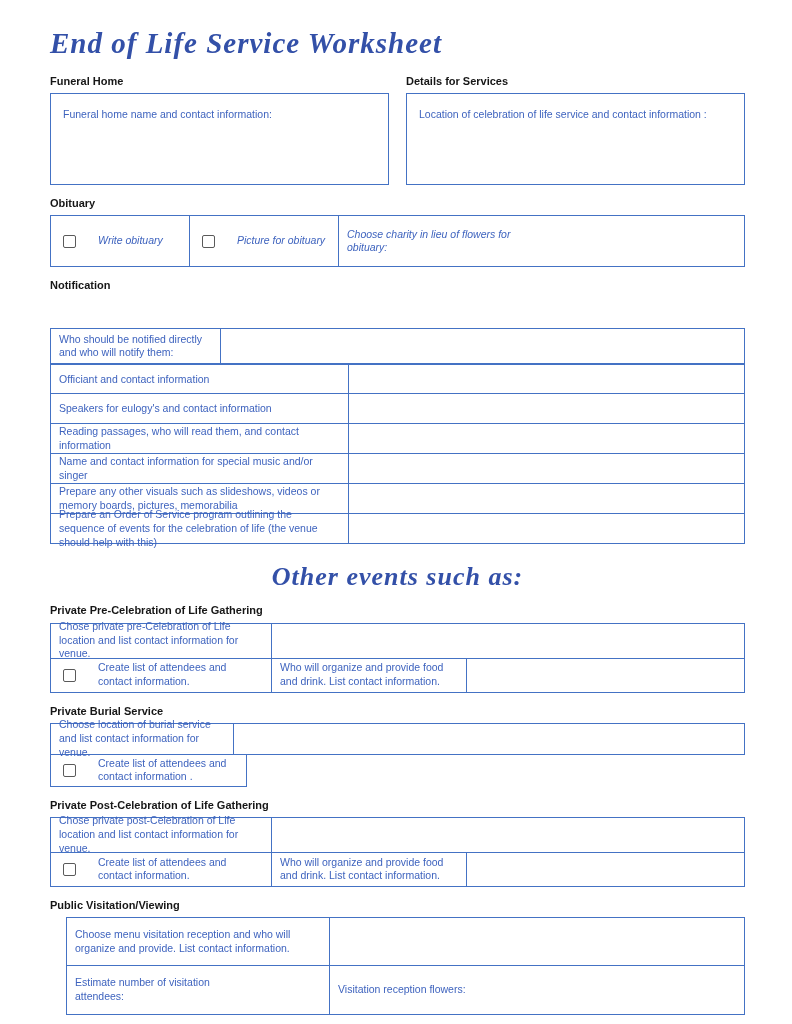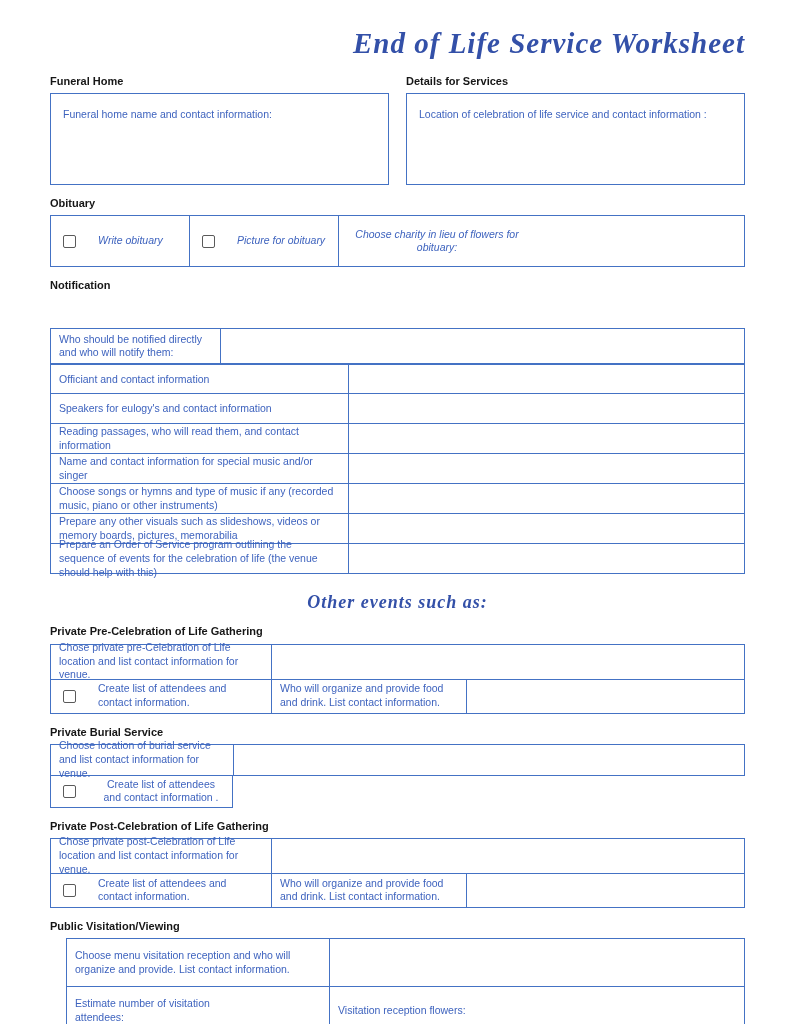--- a/index.html
+++ b/index.html
@@ -11,29 +11,29 @@
   }
   *{box-sizing:border-box;margin:0;padding:0;}
   html,body{background:#ffffff;}
   .page{
     width:792px;height:1024px;background:#ffffff;
     padding:26px 47px 0 50px;
     font-family:"Liberation Sans",sans-serif;
     position:relative;overflow:hidden;
   }
   .script-title{
-    text-align:right;color:var(--title-blue);
+    text-align:left;color:var(--title-blue);
     font-family:cursive;font-style:italic;font-weight:700;
     font-size:29px;letter-spacing:1px;line-height:1.2;
     margin-bottom:14px;
   }
   .script-sub{
     text-align:center;color:var(--title-blue);
     font-family:cursive;font-style:italic;font-weight:700;
-    font-size:18px;letter-spacing:1px;
+    font-size:26px;letter-spacing:1px;
     margin:18px 0 8px 0;
   }
   .hdr{
     font-size:11px;font-weight:700;color:var(--heading-black);
     margin:12px 0 5px 0;line-height:1.2;
   }
   .hdr.first{margin-top:0;}
   .two-col{display:flex;gap:17px;}
   .two-col .col{flex:1;}
   .bigbox{
@@ -46,21 +46,21 @@
   .trow{
     display:flex;align-items:stretch;
     border:1.5px solid var(--border-blue);
   }
   .trow + .trow{border-top:none;}
   .cell{
     display:flex;align-items:center;
     padding:4px 8px;min-height:100%;
     border-right:1.5px solid var(--border-blue);
   }
-  .cell:last-child{border-right:none;text-align:center;}
+  .cell:last-child{border-right:none;}
   .cell.fill{flex:1;}
   .chk{
     display:inline-block;width:13px;height:13px;flex:0 0 13px;
     border:1.5px solid var(--checkbox-gray);border-radius:2px;
     background:#fff;margin-left:4px;
   }
   .chk-gap{margin-right:22px;}
   
   .obit-row{height:52px;font-style:italic;}
   .obit-c1{width:139px;}
@@ -68,21 +68,21 @@
   .notif-row{height:36px;margin-top:36px;}
   .notif-c1{width:170px;}
   .cel-row{height:30px;}
   .cel-c1{width:298px;}
   .pre-row1{height:36px;flex-direction:column;}
   .pre-row2{height:34px;}
   .pre-c1{width:221px;}
   .pre-c2{width:195px;}
   .bur-row{height:32px;}
   .bur-c1{width:183px;}
-  .bur-row2{width:183px;border-top:none;}
+  .bur-row2{width:197px;border-top:none;}
   .vis-row{height:49px;margin-left:16px;}
   .vis-c1{width:263px;}
   .w-charity{max-width:180px;}
   .w-attend{max-width:160px;}
   .w-estimate{max-width:145px;}
 </style>
 </head>
 <body>
 
 <div class="page">
@@ -147,26 +147,20 @@
       <div class="cell fill"></div>
     </div>
     <div class="trow cel-row">
       <div class="cell cel-c1">
         <span class="blue-label">Name and contact information for special music and/or singer</span>
       </div>
       <div class="cell fill"></div>
     </div>
     <div class="trow cel-row">
       <div class="cell cel-c1">
-        <span class="blue-label">Choose songs or hymns and type of music if any (recorded music, piano or other instruments)</span>
-      </div>
-      <div class="cell fill"></div>
-    </div>
-    <div class="trow cel-row">
-      <div class="cell cel-c1">
         <span class="blue-label">Prepare any other visuals such as slideshows, videos or memory boards, pictures, memorabilia</span>
       </div>
       <div class="cell fill"></div>
     </div>
     <div class="trow cel-row">
       <div class="cell cel-c1">
         <span class="blue-label">Prepare an Order of Service program outlining the sequence of events for the celebration of life (the venue should help with this)</span>
       </div>
       <div class="cell fill"></div>
     </div>

